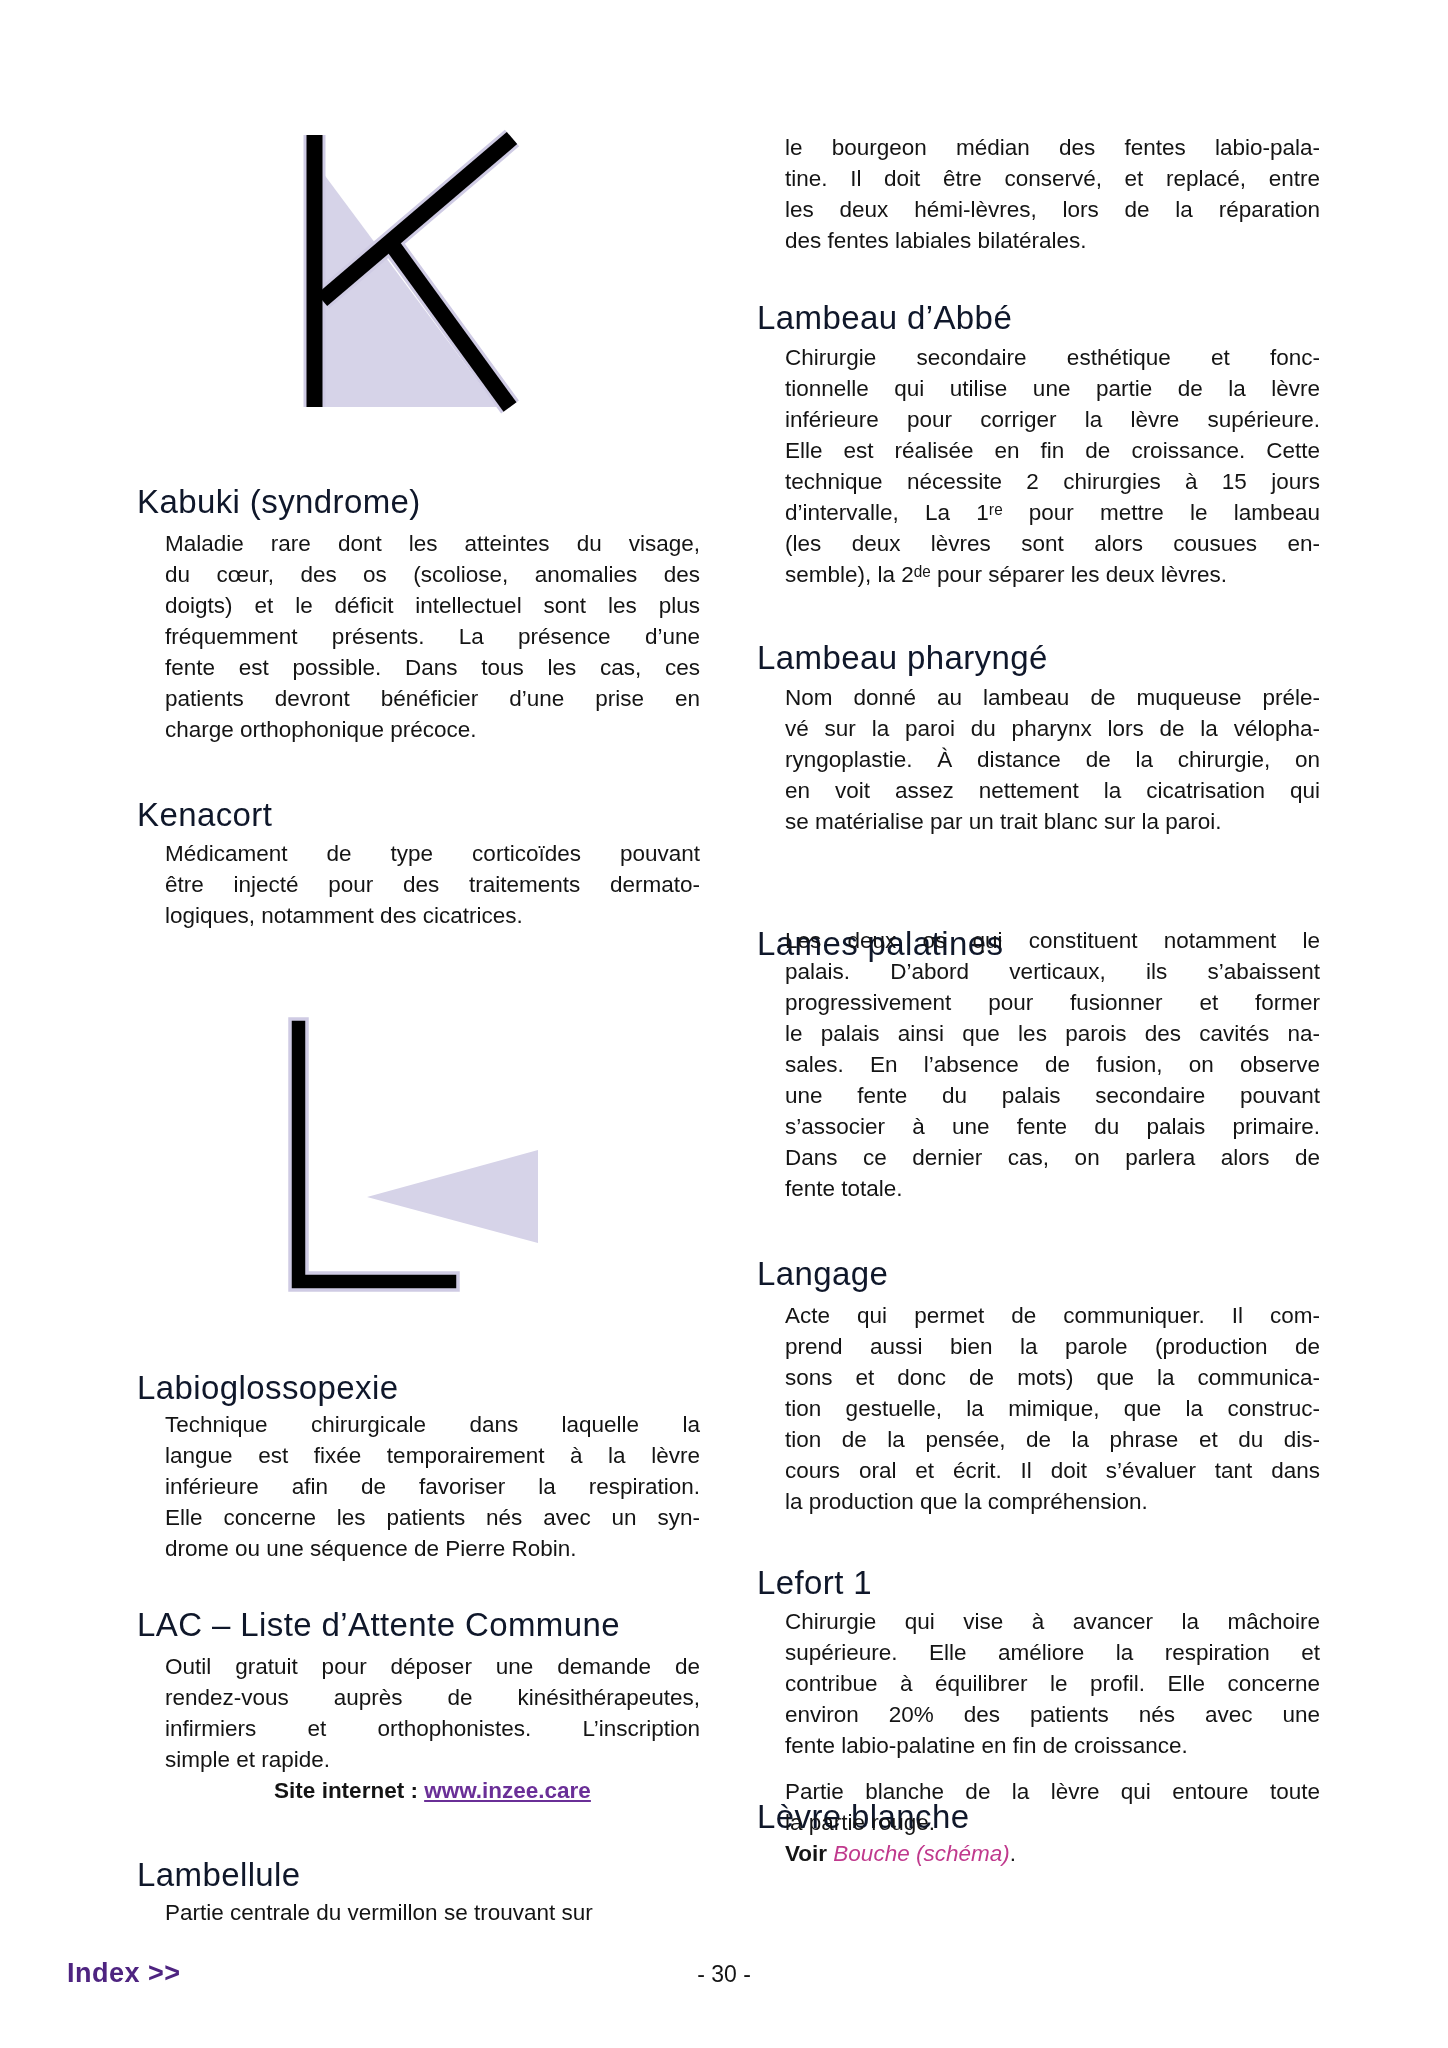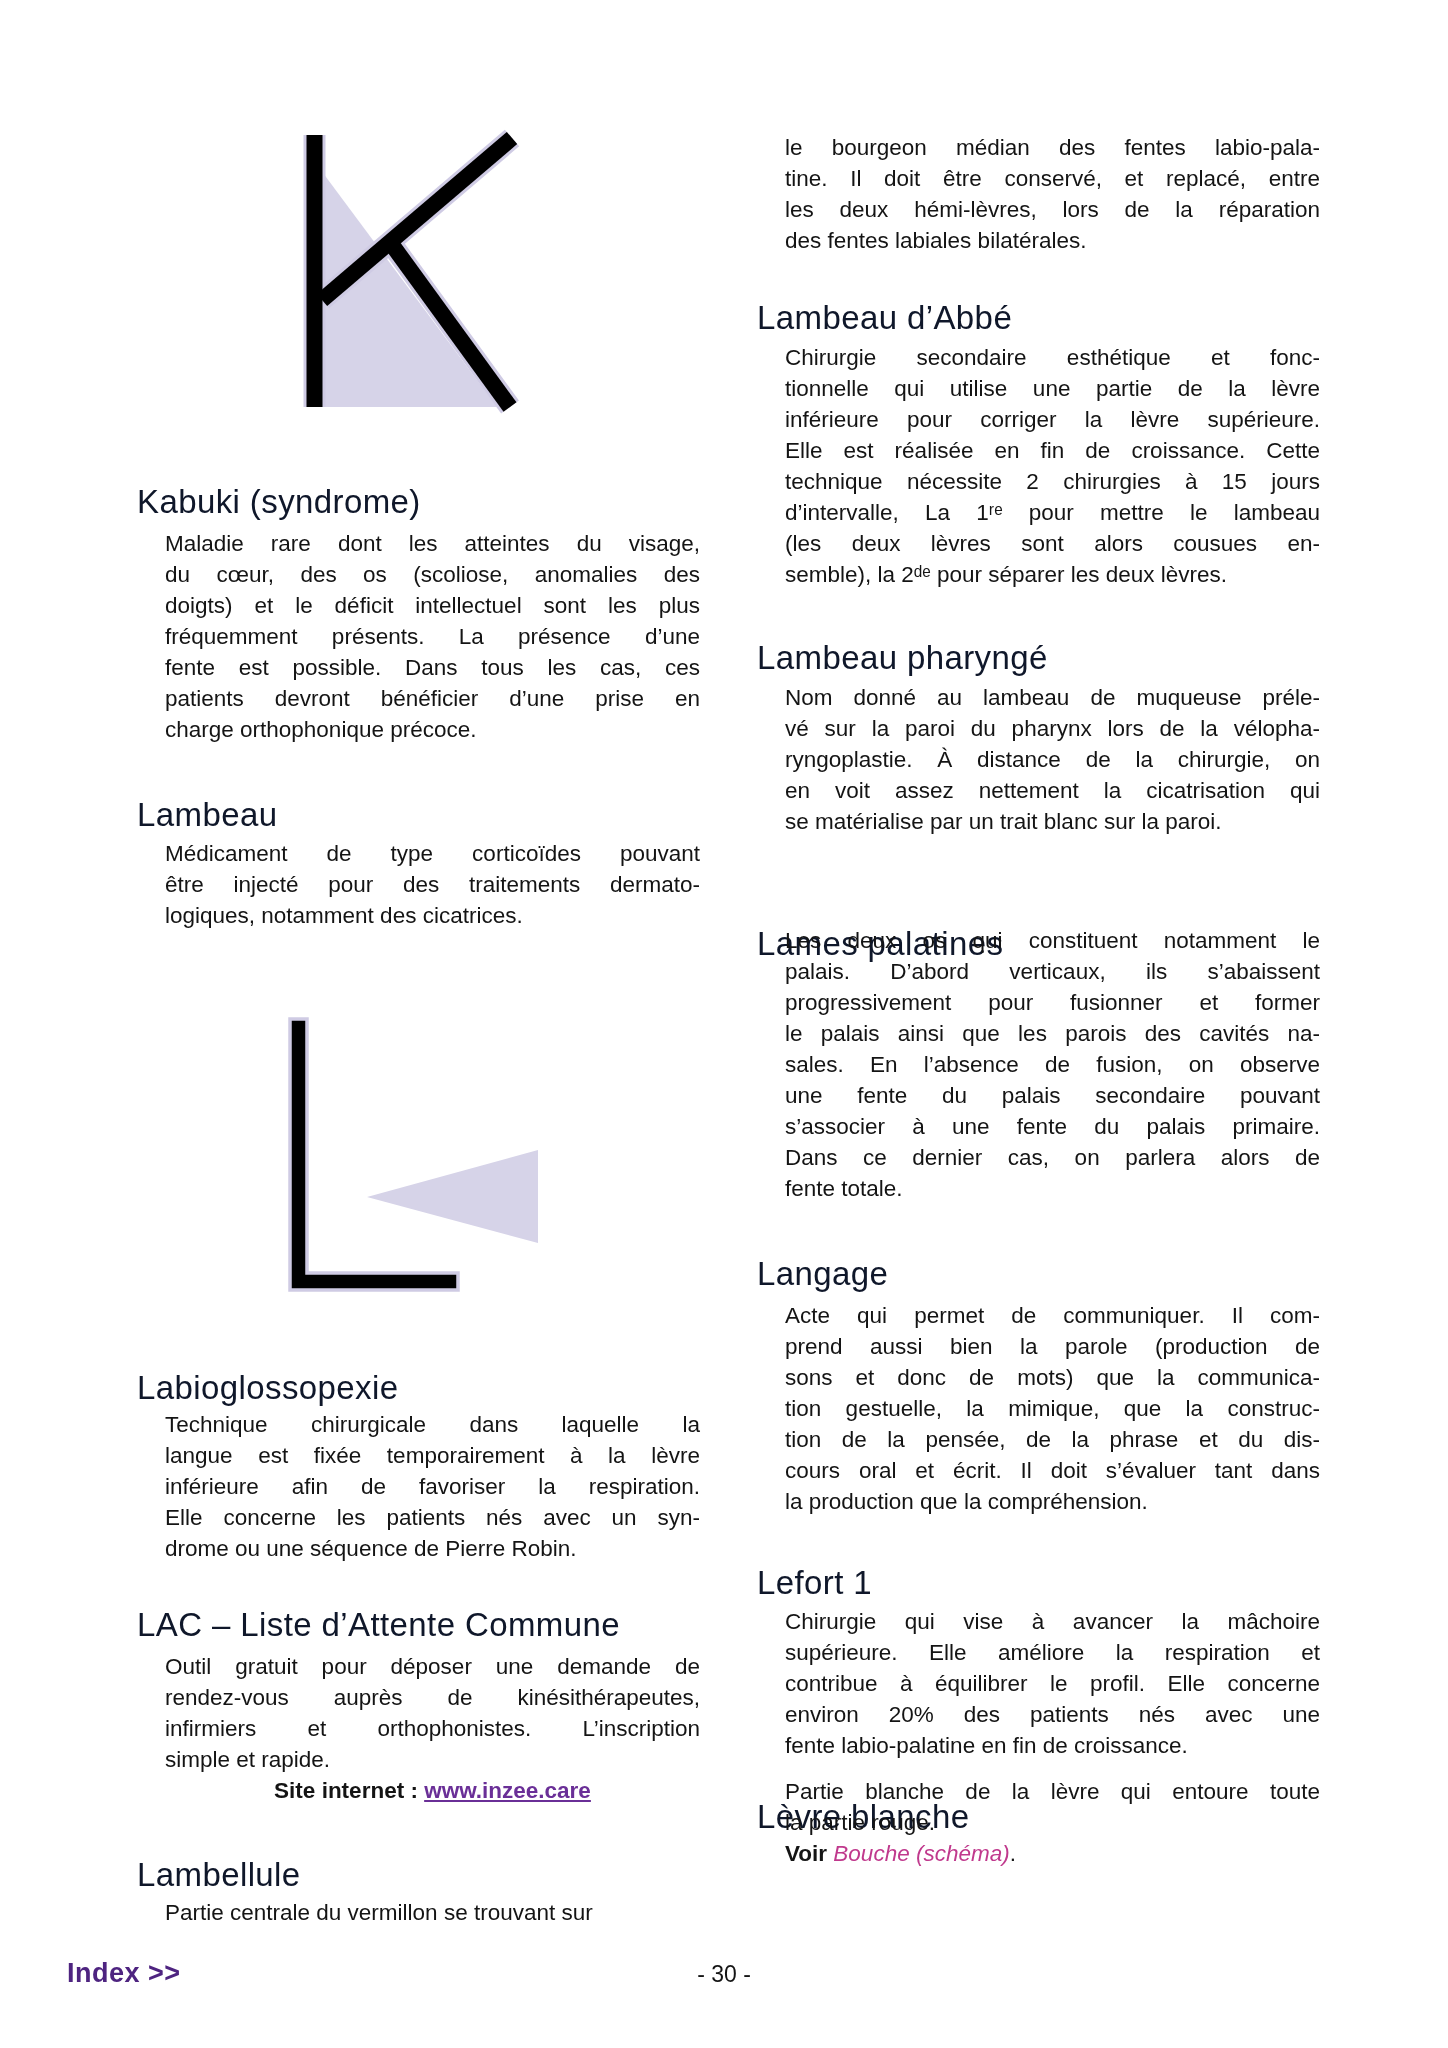--- a/index.html
+++ b/index.html
@@ -56,21 +56,21 @@
   <div class="body-block" style="left:165px; top:528px;">
       <div class="tl just">Maladie rare dont les atteintes du visage,</div>
       <div class="tl just">du cœur, des os (scoliose, anomalies des</div>
       <div class="tl just">doigts) et le déficit intellectuel sont les plus</div>
       <div class="tl just">fréquemment présents. La présence d’une</div>
       <div class="tl just">fente est possible. Dans tous les cas, ces</div>
       <div class="tl just">patients devront bénéficier d’une prise en</div>
       <div class="tl">charge orthophonique précoce.</div>
     </div>
 
-  <div class="heading" style="left:137px; top:795px;">Lambeau</div>
+  <div class="heading" style="left:137px; top:795px;">Kenacort</div>
   <div class="body-block" style="left:165px; top:838px;">
       <div class="tl just">Médicament de type corticoïdes pouvant</div>
       <div class="tl just">être injecté pour des traitements dermato-</div>
       <div class="tl">logiques, notamment des cicatrices.</div>
     </div>
 
   <div class="heading" style="left:137px; top:1368px;">Labioglossopexie</div>
   <div class="body-block" style="left:165px; top:1409px;">
       <div class="tl just">Technique chirurgicale dans laquelle la</div>
       <div class="tl just">langue est fixée temporairement à la lèvre</div>

